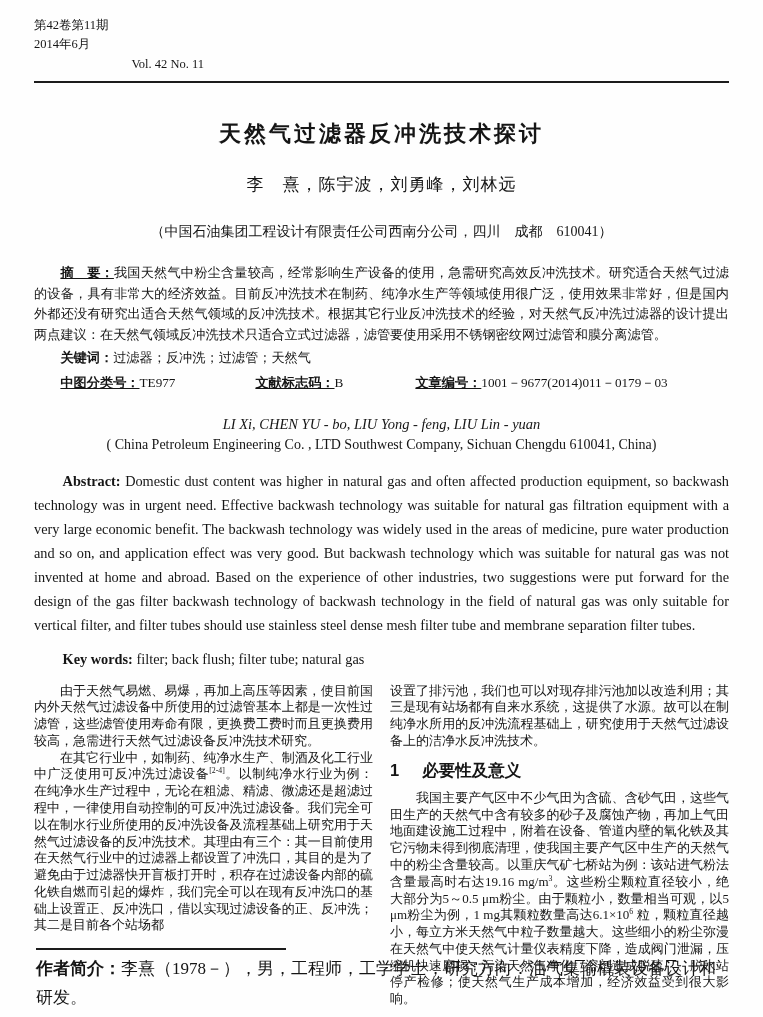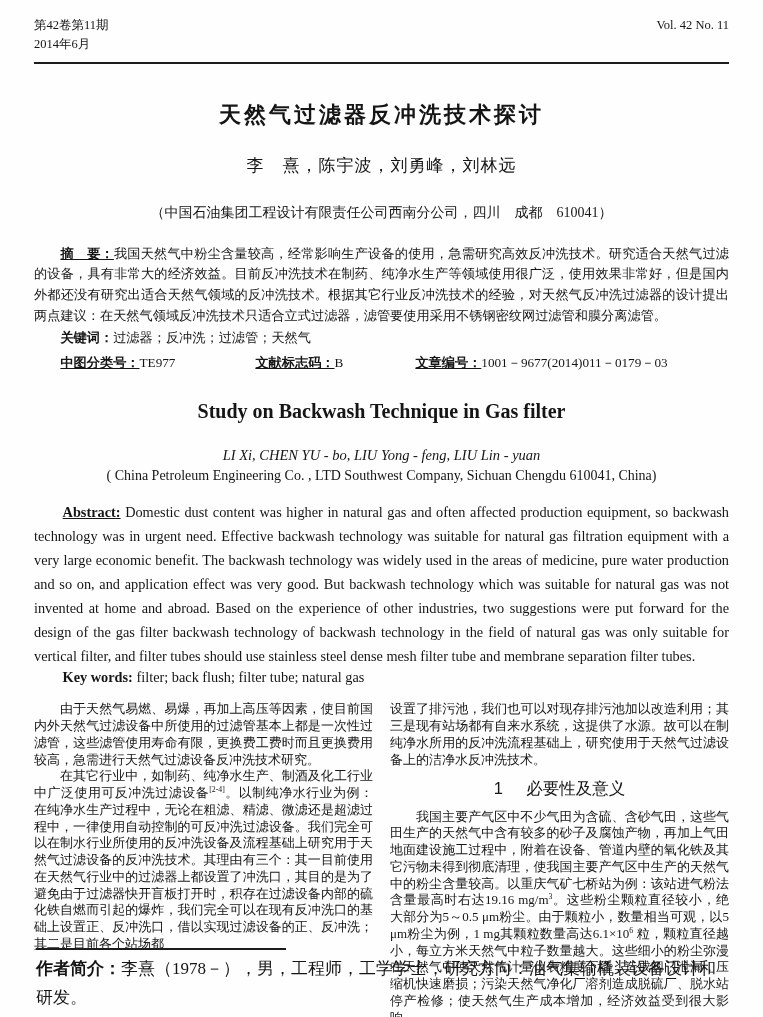--- a/index.html
+++ b/index.html
@@ -16,20 +16,21 @@
   }
   .inner { padding: 16px 34px 0 34px; }
 
   
   .jheader {
     display: flex;
     justify-content: space-between;
     align-items: flex-start;
     border-bottom: 2px solid #1c1c1c;
     padding-bottom: 7px;
+    flex-direction: column;
   }
   .jheader .col { font-size: 12.5px; line-height: 1.55; }
   .jheader .left { text-align: left; width: 170px; }
   .jheader .center { text-align: center; flex: 1; }
   .jheader .right { text-align: right; width: 170px; }
   .jname-cn { font-size: 15px; letter-spacing: 4px; }
   .jname-en { font-size: 12.5px; }
 
   
   .title-cn {
@@ -53,33 +54,33 @@
   .meta .seg2 { width: 160px; }
 
   
   .title-en {
     text-align: center; font-size: 20px; font-weight: bold; margin-top: 28px;
   }
   .authors-en { text-align: center; font-style: italic; font-size: 14.5px; margin-top: 24px; }
   .affil-en { text-align: center; font-size: 14px; margin-top: 4px; }
   .abs-en { margin-top: 16px; font-size: 14.3px; line-height: 1.68; text-align: justify; }
   .abs-en p { text-indent: 2em; }
-  .abs-en .lbl { font-weight: bold; text-decoration: underline; }
-  .kw-en { text-indent: 2em; font-size: 14.3px; margin-top: 1px; }
+  .abs-en .lbl { font-weight: bold; }
+  .kw-en { text-indent: 2em; font-size: 14.3px; margin-top: 14px; }
 
   
   .columns { display: flex; gap: 17px; margin-top: 15px; }
   .colm { flex: 1; font-size: 13px; line-height: 1.29; text-align: justify; }
   .colm p { text-indent: 2em; }
   .colm p.noindent { text-indent: 0; }
   sup { vertical-align: super; font-size: 0.6em; line-height: 0; }
   .sec-head {
     font-family: "Liberation Sans", "DejaVu Sans", sans-serif;
-    font-weight: normal; font-size: 16.5px;
-    margin: 10px 0 9px 0; text-indent: 0 !important; text-align: center;
+    font-weight: bold; font-size: 16.5px;
+    margin: 10px 0 9px 0; text-indent: 0 !important; text-align: left;
   }
   .sec-head .num { margin-right: 1.4em; }
 
   
   .footnote {
     position: absolute; left: 36px; right: 34px; top: 948px;
     font-size: 17px; line-height: 1.7;
   }
   .footnote .rule { width: 250px; border-top: 2px solid #1c1c1c; margin-bottom: 5px; }
   .footnote .lbl { font-weight: bold; font-family: "Liberation Sans", "DejaVu Sans", sans-serif; }
@@ -109,21 +110,20 @@
     </div>
     <div class="kw-line">
       <span class="lbl" style="font-weight:bold;font-family:'Liberation Sans','DejaVu Sans',sans-serif;">关键词：</span><span>过滤器；反冲洗；过滤管；天然气</span>
     </div>
     <div class="meta">
       <span class="seg1"><span class="lbl">中图分类号：</span><span>TE977</span></span>
       <span class="seg2"><span class="lbl">文献标志码：</span><span>B</span></span>
       <span class="seg3"><span class="lbl">文章编号：</span><span>1001－9677(2014)011－0179－03</span></span>
     </div>
 
-    <h2 class="title-en">Study on Backwash Technique in Gas filter</h2>
     <div class="authors-en">LI Xi, CHEN YU - bo, LIU Yong - feng, LIU Lin - yuan</div>
     <div class="affil-en">( China Petroleum Engineering Co. , LTD Southwest Company, Sichuan Chengdu 610041, China)</div>
 
     <div class="abs-en">
       <p><span class="lbl">Abstract:</span> <span>Domestic dust content was higher in natural gas and often affected production equipment, so backwash technology was in urgent need. Effective backwash technology was suitable for natural gas filtration equipment with a very large economic benefit. The backwash technology was widely used in the areas of medicine, pure water production and so on, and application effect was very good. But backwash technology which was suitable for natural gas was not invented at home and abroad. Based on the experience of other industries, two suggestions were put forward for the design of the gas filter backwash technology of backwash technology in the field of natural gas was only suitable for vertical filter, and filter tubes should use stainless steel dense mesh filter tube and membrane separation filter tubes.</span></p>
     </div>
     <div class="kw-en">
       <span style="font-weight:bold;">Key words:</span> <span>filter; back flush; filter tube; natural gas</span>
     </div>
 

